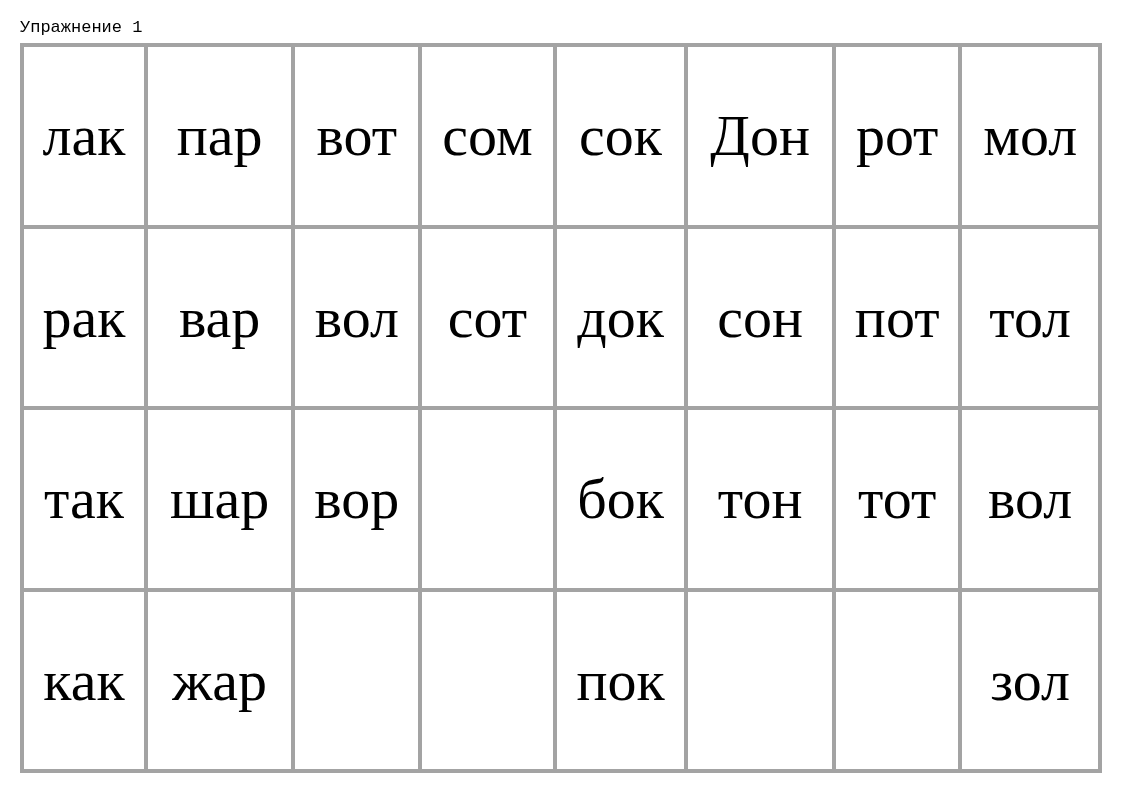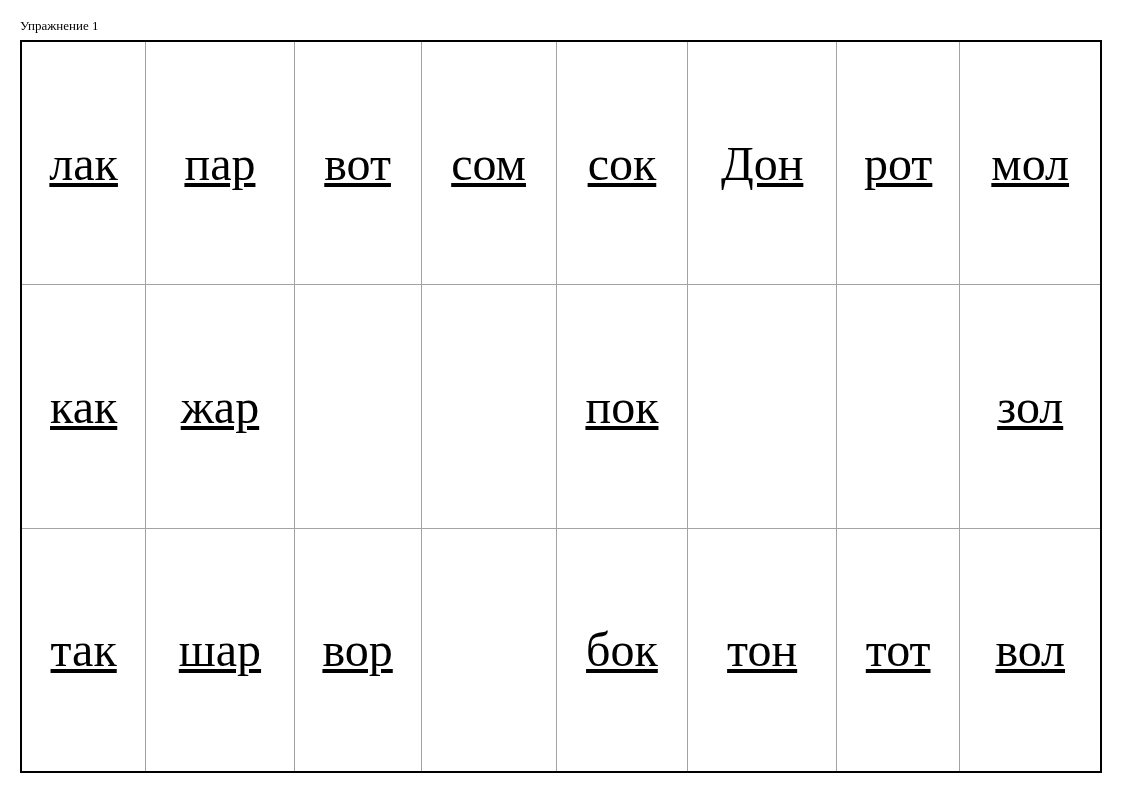--- a/index.html
+++ b/index.html
@@ -12,75 +12,84 @@
       background: #ffffff;
       font-family: 'Times New Roman', Times, serif;
       width: 1122px;
       height: 793px;
       display: flex;
       flex-direction: column;
       padding: 18px 20px 20px 20px;
     }
 
     .exercise-label {
-      font-size: 13px;
-      font-family: Liberation Serif, serif;
+      font-size: 17px;
+      font-family: Liberation Mono, monospace;
       margin-bottom: 6px;
       color: #000;
     }
 
     .grid-table {
       border-collapse: collapse;
       width: 100%;
       flex: 1;
       border: 2px solid #000;
     }
 
     .grid-table td {
-      border: 1px solid #a3a3a3;
+      border: 4px solid #a3a3a3;
       text-align: center;
       vertical-align: middle;
-      font-size: 48px;
+      font-size: 58px;
       font-weight: normal;
       padding: 0;
       height: 96px;
-      text-decoration: underline;
     }
   </style>
 </head>
 <body>
 
 <div class="exercise-label">Упражнение 1</div>
 
 <table class="grid-table">
   <tbody id="table-body">
       <tr>
         <td>лак</td>
         <td>пар</td>
         <td>вот</td>
         <td>сом</td>
         <td>сок</td>
         <td>Дон</td>
         <td>рот</td>
         <td>мол</td>
       </tr>
       <tr>
-        <td>как</td>
-        <td>жар</td>
-        <td></td>
-        <td></td>
-        <td>пок</td>
-        <td></td>
-        <td></td>
-        <td>зол</td>
+        <td>рак</td>
+        <td>вар</td>
+        <td>вол</td>
+        <td>сот</td>
+        <td>док</td>
+        <td>сон</td>
+        <td>пот</td>
+        <td>тол</td>
       </tr>
       <tr>
         <td>так</td>
         <td>шар</td>
         <td>вор</td>
         <td></td>
         <td>бок</td>
         <td>тон</td>
         <td>тот</td>
         <td>вол</td>
       </tr>
+      <tr>
+        <td>как</td>
+        <td>жар</td>
+        <td></td>
+        <td></td>
+        <td>пок</td>
+        <td></td>
+        <td></td>
+        <td>зол</td>
+      </tr>
     </tbody>
 </table>
 
 </body></html>

